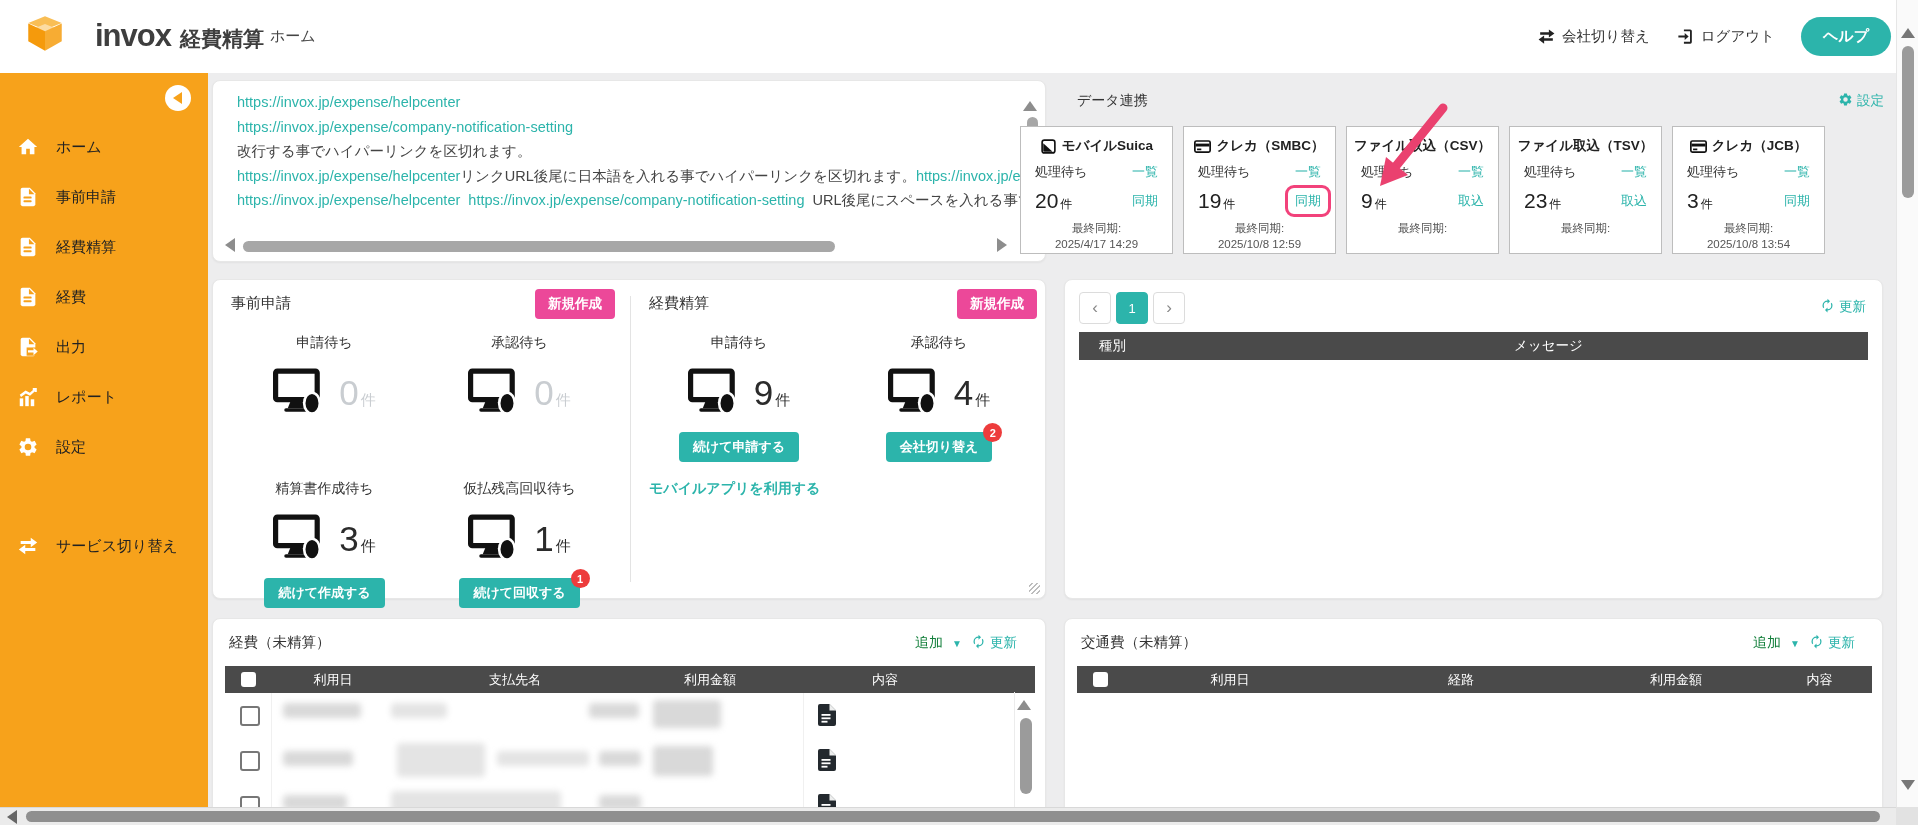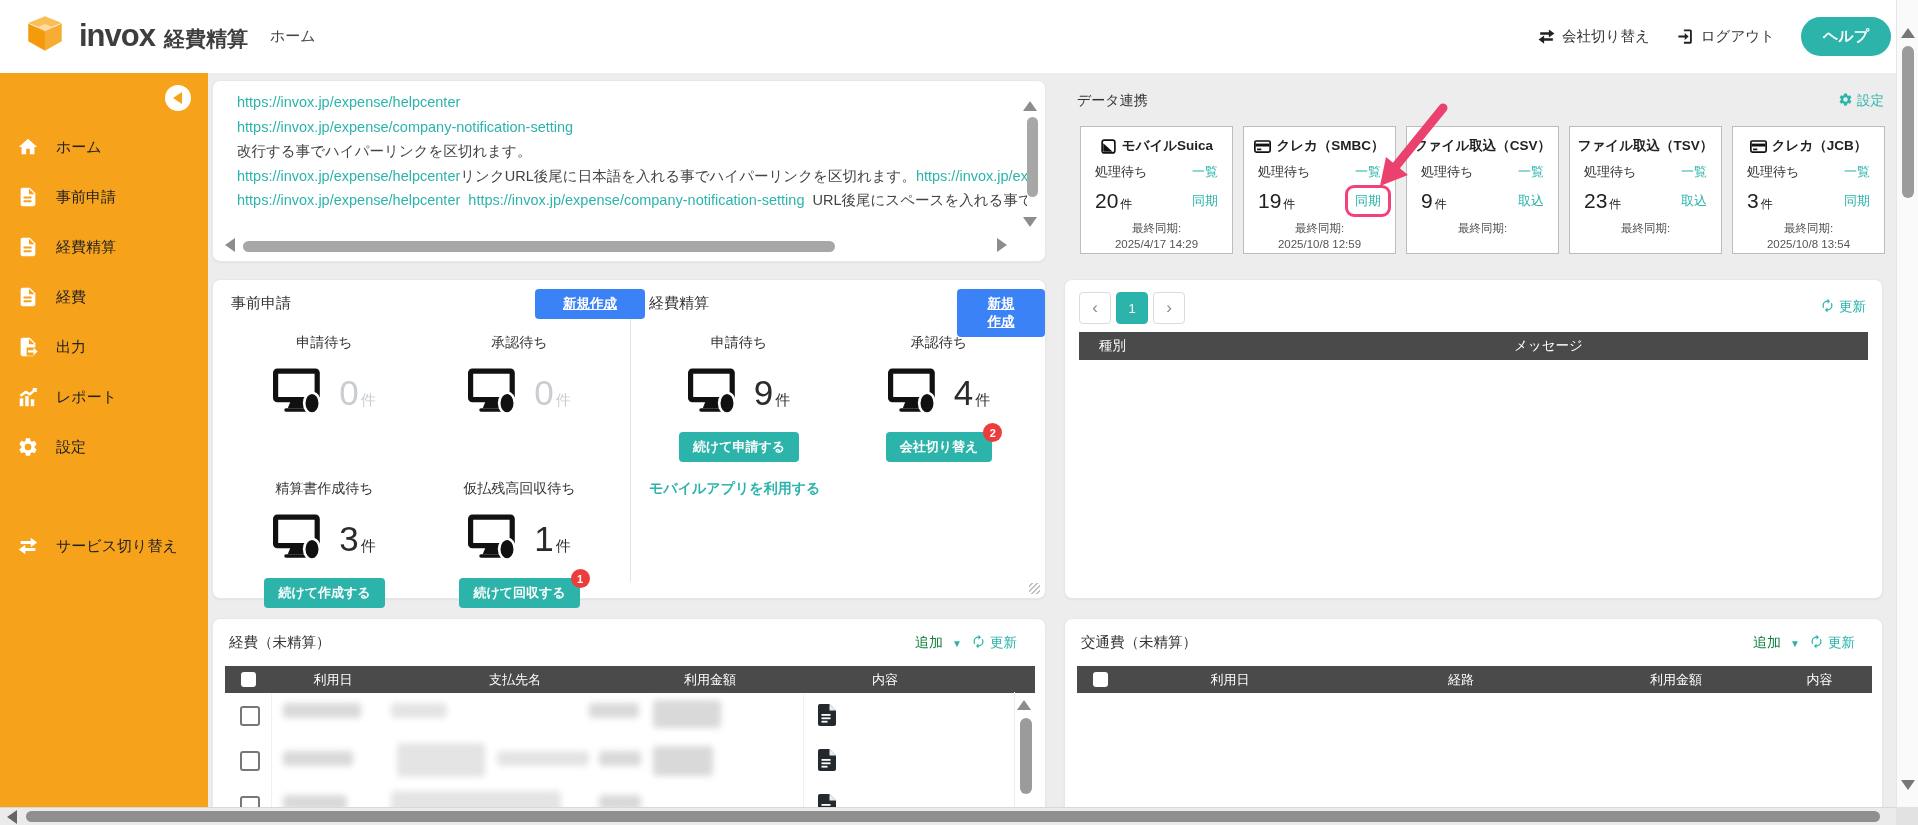--- a/index.html
+++ b/index.html
@@ -4,21 +4,21 @@
 <style>
   html,body{margin:0;padding:0;width:1918px;height:825px;overflow:hidden;
     font-family:"Liberation Sans","DejaVu Sans",sans-serif;background:#fff;}
   .abs{position:absolute;}
   #stage{position:relative;width:1918px;height:825px;overflow:hidden;background:#fff;}
 
   
   #header{position:absolute;left:0;top:0;width:1918px;height:73px;background:#fff;z-index:3;}
   #logo{position:absolute;left:22px;top:13px;display:flex;align-items:center;}
   #logo .logo-icon svg{width:46px;height:46px;display:block;}
-  .logo-text{font-size:31px;font-weight:700;color:#3e3e3e;letter-spacing:-1px;margin-left:11px;}
+  .logo-text{font-size:31px;font-weight:700;color:#3e3e3e;letter-spacing:-1px;margin-left:27px;}
   .logo-suffix{font-size:21px;font-weight:700;color:#3e3e3e;margin-left:9px;padding-top:5px;}
   #top-nav{position:absolute;left:270px;top:0;height:73px;display:flex;align-items:center;}
   .top-nav-item{font-size:15px;color:#444;cursor:pointer;}
   #header-right{position:absolute;right:27px;top:0;height:73px;display:flex;align-items:center;gap:26px;}
   .hdr-link{display:flex;align-items:center;gap:6px;font-size:14.5px;color:#333;cursor:pointer;}
   .hdr-ic svg{width:19px;height:19px;display:block;}
   .help-btn{border:none;background:#2CB4AB;color:#fff;font-weight:700;font-size:15px;
     padding:10px 22px;border-radius:20px;cursor:pointer;font-family:inherit;}
 
   
@@ -49,40 +49,40 @@
   .tri-down{border-left:7px solid transparent;border-right:7px solid transparent;border-top:10px solid #8d8d8d;}
   .tri-left{border-top:7px solid transparent;border-bottom:7px solid transparent;border-right:10px solid #8d8d8d;}
   .tri-right{border-top:7px solid transparent;border-bottom:7px solid transparent;border-left:10px solid #8d8d8d;}
   .thumb{position:absolute;background:#A7A7A7;border-radius:6px;}
 
   
   #dl-title{left:1077px;top:92px;font-size:14px;color:#333;z-index:2;}
   #dl-settings{left:1838px;top:92px;display:flex;align-items:center;gap:4px;color:#2CB4AB;
     font-size:13.5px;cursor:pointer;z-index:2;}
   #dl-settings svg{width:15px;height:15px;}
-  #dl-cards{left:1080px;top:126px;display:flex;gap:10px;z-index:2;}
+  #dl-cards{left:1020px;top:126px;display:flex;gap:10px;z-index:2;}
   .dl-card{width:153px;height:128px;background:#fff;border:1px solid #BDBDBD;box-sizing:border-box;}
   .dl-title-row{display:flex;align-items:center;justify-content:center;gap:5px;margin-top:10px;}
   .dl-icon svg{width:17px;height:15px;display:block;}
   .dl-title{font-size:13.5px;font-weight:700;color:#222;}
   .dl-row{display:flex;justify-content:space-between;align-items:center;padding:0 14px;margin-top:8px;}
   .dl-wait{font-size:13px;color:#333;}
   .dl-link{font-size:13px;color:#2CB4AB;cursor:pointer;position:relative;}
   .dl-count{font-size:21px;color:#222;}
   .dl-unit{font-size:12px;color:#222;margin-left:2px;}
   .dl-action.hl::after{content:'';position:absolute;inset:-7px -10px;border:3px solid #F2427B;border-radius:9px;}
   .dl-sync{margin-top:7px;text-align:center;font-size:11.5px;color:#555;line-height:16px;}
   #pink-arrow{left:1348px;top:96px;width:110px;height:105px;z-index:6;pointer-events:none;}
 
   
   #panel34{left:212px;top:279px;width:834px;height:320px;}
   #panel-divider{position:absolute;left:417px;top:16px;bottom:16px;width:1px;background:#E3E3E3;}
   .half-title{position:absolute;top:14px;font-size:15px;color:#333;}
-  .teal-btn{background:#3b82f6;color:#fff;border:none;border-radius:4px;font-weight:700;
-    font-size:13.5px;padding:6px 28px;cursor:pointer;font-family:inherit;text-decoration:underline;}
+  .teal-btn{background:#ec4899;color:#fff;border:none;border-radius:4px;font-weight:700;
+    font-size:13.5px;padding:6px 13px;cursor:pointer;font-family:inherit;}
   .stat-grid{position:absolute;display:grid;}
   #adv-grid{left:14px;top:44px;width:390px;grid-template-columns:195px 195px;grid-auto-rows:146px;}
   #exp-grid{left:426px;top:44px;width:400px;grid-template-columns:200px 200px;grid-auto-rows:146px;}
   .stat-cell{text-align:center;}
   .stat-label{font-size:14px;color:#333;margin-top:10px;}
   .stat-main{display:flex;align-items:center;justify-content:center;gap:14px;margin-top:16px;height:50px;}
   .stat-main svg{width:52px;height:46px;}
   .stat-count{font-size:35px;color:#2b2b2b;font-weight:400;}
   .stat-unit{font-size:15px;color:#2b2b2b;margin-left:2px;}
   .stat-cell.muted .stat-count,.stat-cell.muted .stat-unit{color:#C9CDD1;}

